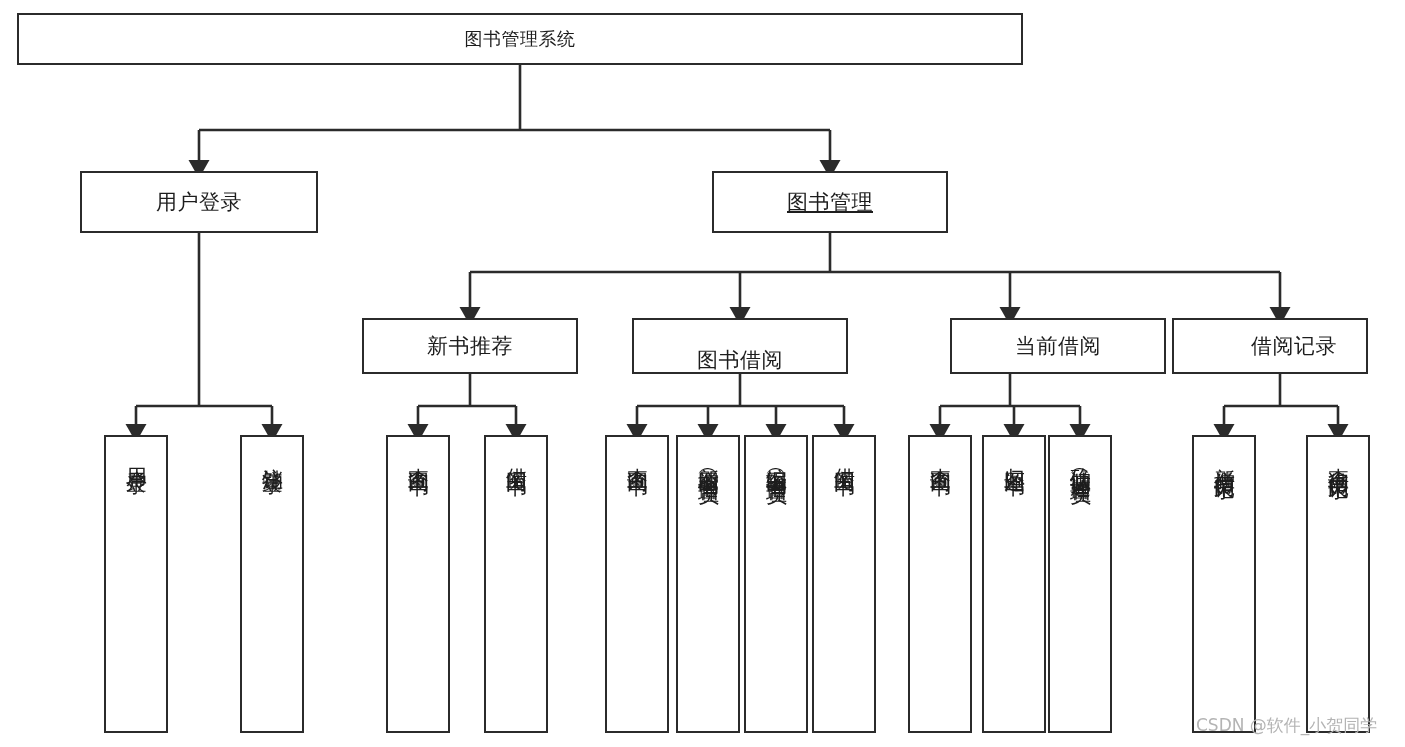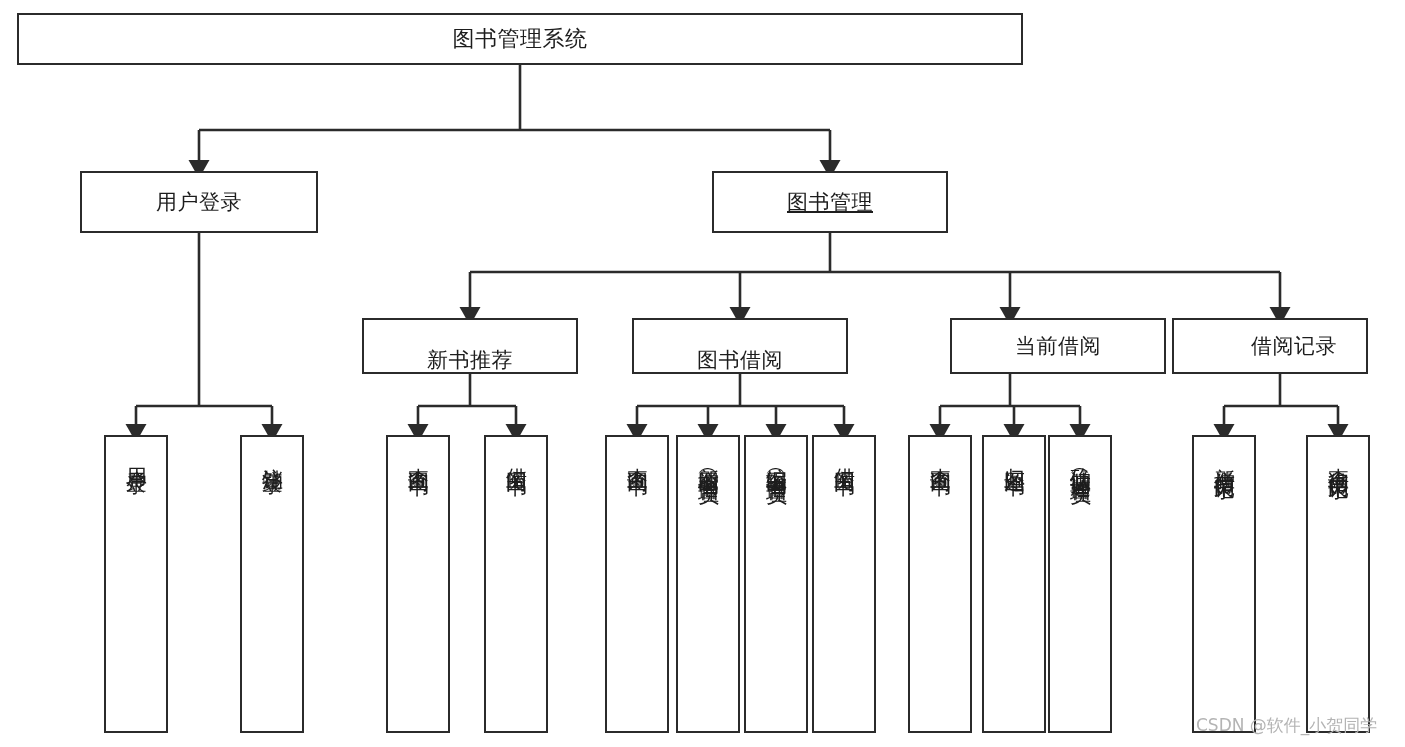--- a/index.html
+++ b/index.html
@@ -42,21 +42,21 @@
     text-align: center;
     line-height: 1.08;
     letter-spacing: 0.5px;
   }
   
   .node.h .label {
     writing-mode: horizontal-tb;
     font-size: 21px;
   }
   .node.root .label {
-    font-size: 22px;
+    font-size: 18px;
   }
   
   .node.v {
     align-items: flex-start;
     padding-top: 14px;
   }
   .node.v .label {
     writing-mode: vertical-rl;
     text-orientation: upright;
     font-size: 21px;
@@ -122,21 +122,21 @@
   <div id="node-layer">
       <div class="node h root" style="left: 17px; top: 13px; width: 1006px; height: 52px; border-color: rgb(43, 43, 43); background: rgb(255, 255, 255); color: rgb(29, 29, 29);">
         <span class="label">图书管理系统</span>
       </div>
       <div class="node h" style="left: 80px; top: 171px; width: 238px; height: 62px; border-color: rgb(43, 43, 43); background: rgb(255, 255, 255); color: rgb(29, 29, 29);">
         <span class="label">用户登录</span>
       </div>
       <div class="node h" style="left: 712px; top: 171px; width: 236px; height: 62px; border-color: rgb(43, 43, 43); background: rgb(255, 255, 255); color: rgb(29, 29, 29); text-decoration: underline;">
         <span class="label">图书管理</span>
       </div>
-      <div class="node h" style="left: 362px; top: 318px; width: 216px; height: 56px; border-color: rgb(43, 43, 43); background: rgb(255, 255, 255); color: rgb(29, 29, 29); align-items: flex-end;">
+      <div class="node h" style="left: 362px; top: 318px; width: 216px; height: 56px; border-color: rgb(43, 43, 43); background: rgb(255, 255, 255); color: rgb(29, 29, 29);">
         <span class="label">新书推荐</span>
       </div>
       <div class="node h" style="left: 632px; top: 318px; width: 216px; height: 56px; border-color: rgb(43, 43, 43); background: rgb(255, 255, 255); color: rgb(29, 29, 29); align-items: flex-end;">
         <span class="label">图书借阅</span>
       </div>
       <div class="node h" style="left: 950px; top: 318px; width: 216px; height: 56px; border-color: rgb(43, 43, 43); background: rgb(255, 255, 255); color: rgb(29, 29, 29);">
         <span class="label">当前借阅</span>
       </div>
       <div class="node h" style="left: 1172px; top: 318px; width: 196px; height: 56px; border-color: rgb(43, 43, 43); background: rgb(255, 255, 255); color: rgb(29, 29, 29); padding-left: 48px;">
         <span class="label">借阅记录</span>

